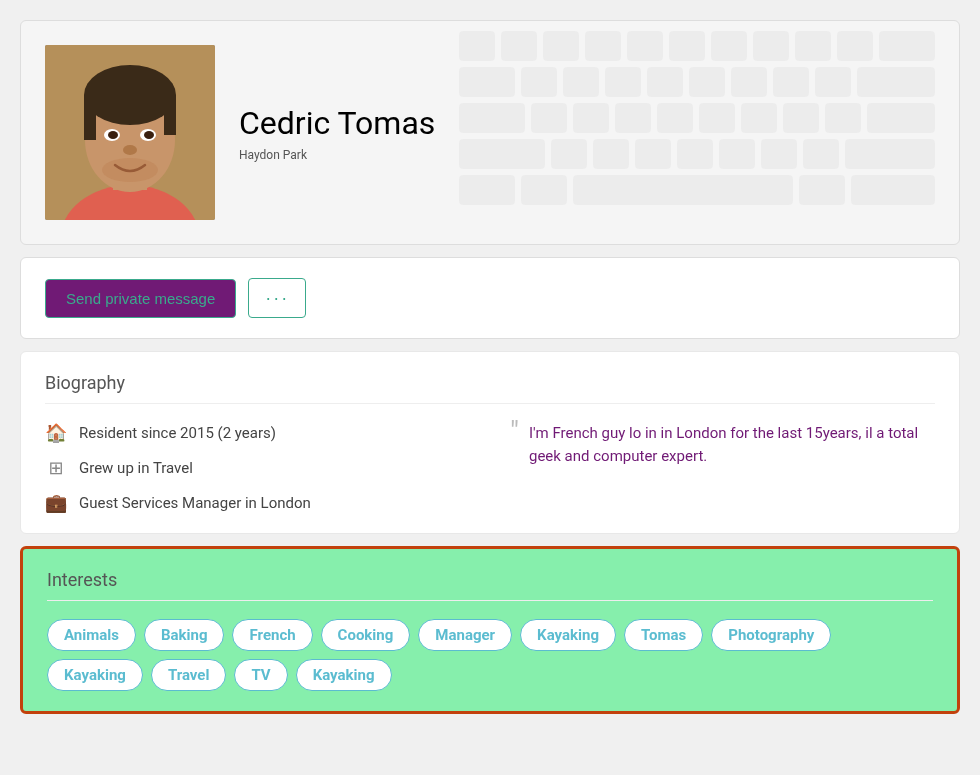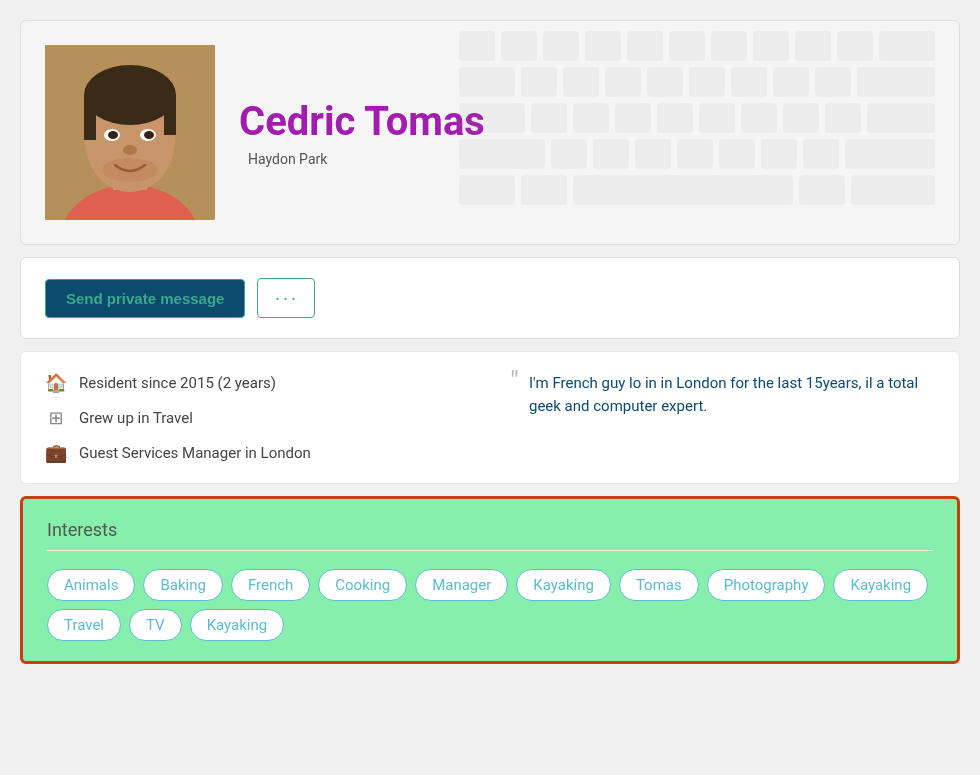--- a/index.html
+++ b/index.html
@@ -48,52 +48,50 @@
     }
 
     
     .profile-info {
       display: flex;
       flex-direction: column;
       gap: 6px;
     }
 
     .profile-name {
-      font-size: 40px;
-      font-weight: 700;
-      color: #a21caf;
+      font-size: 32px;
+      font-weight: 400;
+      color: #000000;
     }
 
     .profile-location {
-      font-size: 14px;
+      font-size: 12px;
       color: #555;
-      margin-left: 9px;
     }
 
     
     .actions-card {
       background: #fff;
       border: 1px solid #ddd;
       border-radius: 6px;
       padding: 20px 24px;
       display: flex;
       gap: 12px;
       align-items: center;
     }
 
     .btn-primary {
       border: 1.5px solid #3aaa8c;
-      background: #0c4a6e;
+      background: #701a75;
       color: #3aaa8c;
       padding: 10px 20px;
       border-radius: 4px;
       font-size: 15px;
       cursor: pointer;
       transition: background 0.15s;
-      font-weight: bold;
     }
 
     .btn-more {
       border: 1.5px solid #3aaa8c;
       background: #fff;
       color: #3aaa8c;
       padding: 10px 16px;
       border-radius: 4px;
       font-size: 18px;
       cursor: pointer;
@@ -156,36 +154,37 @@
     .quote-icon {
       font-size: 28px;
       color: #bbb;
       line-height: 1;
       flex-shrink: 0;
       margin-top: -4px;
     }
 
     .bio-quote-text {
       font-size: 15px;
-      color: #0c4a6e;
+      color: #701a75;
       line-height: 1.5;
     }
 
     
     .interests-section {
       background: #86efac;
       border: 3px solid #c2410c;
       border-radius: 6px;
       padding: 20px 24px;
     }
 
     .interests-tags {
       display: flex;
       flex-wrap: wrap;
       gap: 8px;
+      font-weight: bold;
     }
 
     .interest-tag {
       border: 1.5px solid #5bbcd0;
       color: #5bbcd0;
       background: #fff;
       padding: 6px 16px;
       border-radius: 20px;
       font-size: 15px;
       cursor: default;
@@ -292,20 +291,21 @@
       <p class="profile-location">Haydon Park</p>
     </div>
   </div>
 
   <div class="actions-card">
     <button class="btn-primary">Send private message</button>
     <button class="btn-more">···</button>
   </div>
 
   <div class="biography-section">
+    <h2 class="section-title">Biography</h2>
     <div class="bio-content">
       <div class="bio-left">
         <div class="bio-item">
           <span class="bio-icon">🏠</span>
           <span>Resident since 2015 (2 years)</span>
         </div>
         <div class="bio-item">
           <span class="bio-icon">⊞</span>
           <span>Grew up in Travel</span>
         </div>

